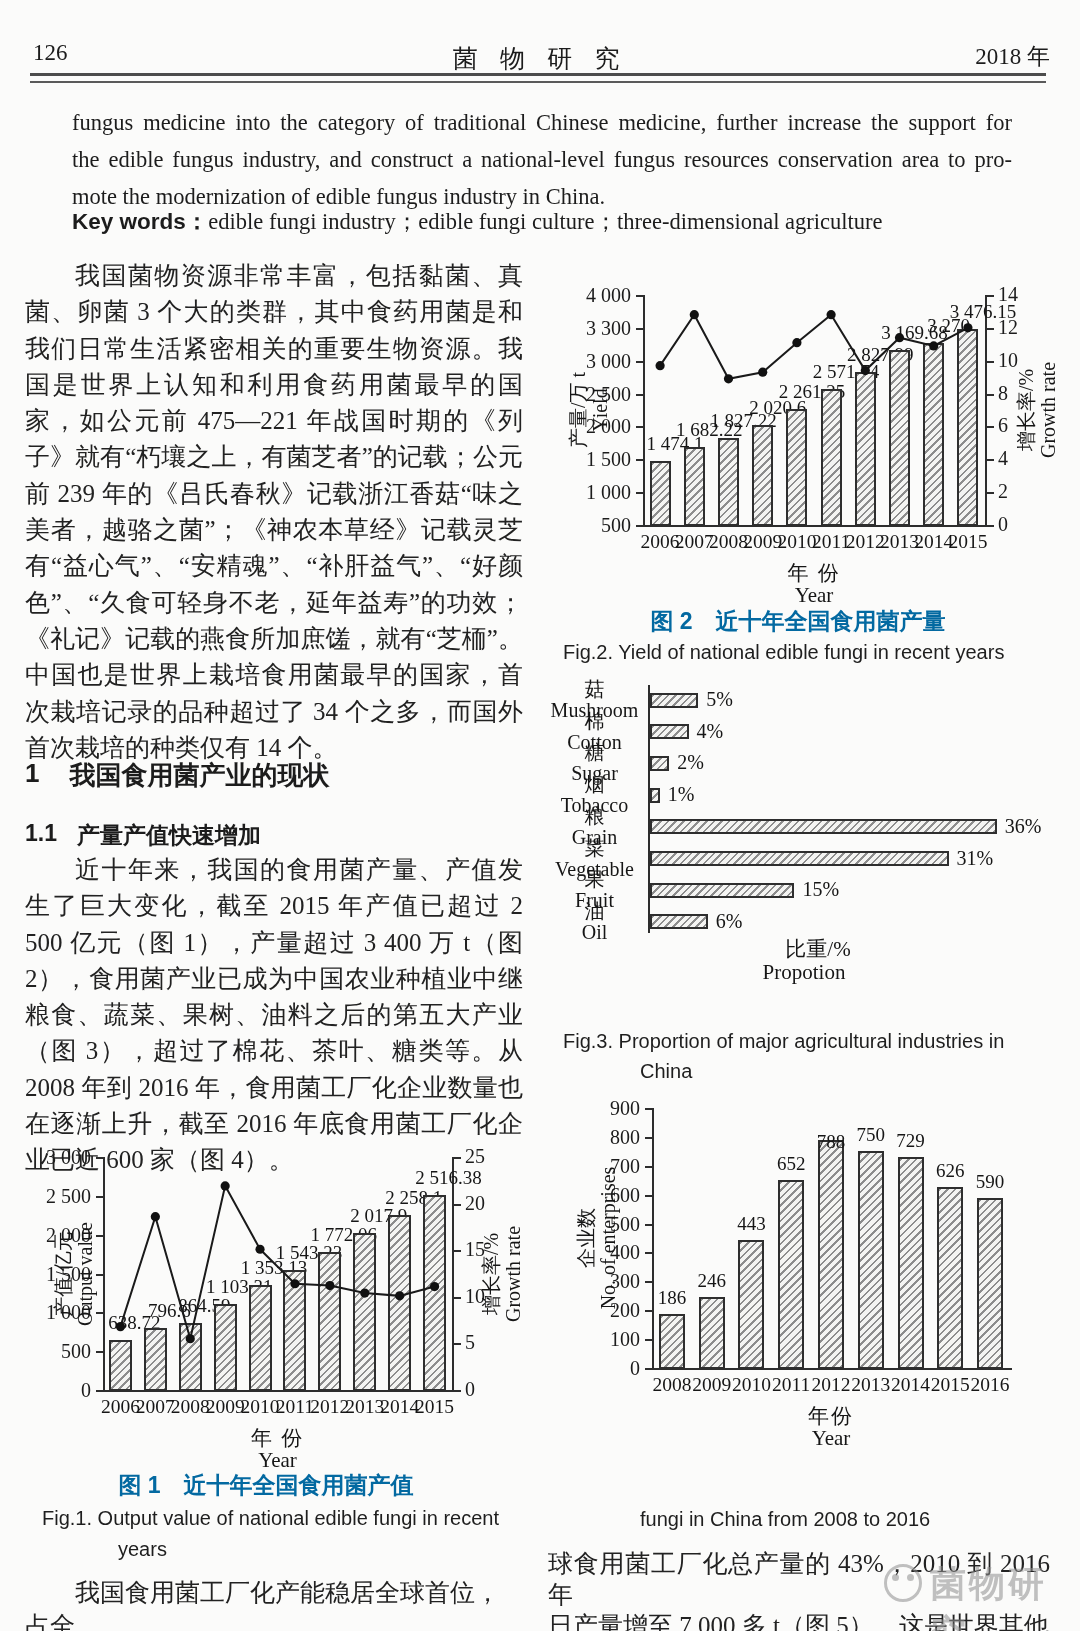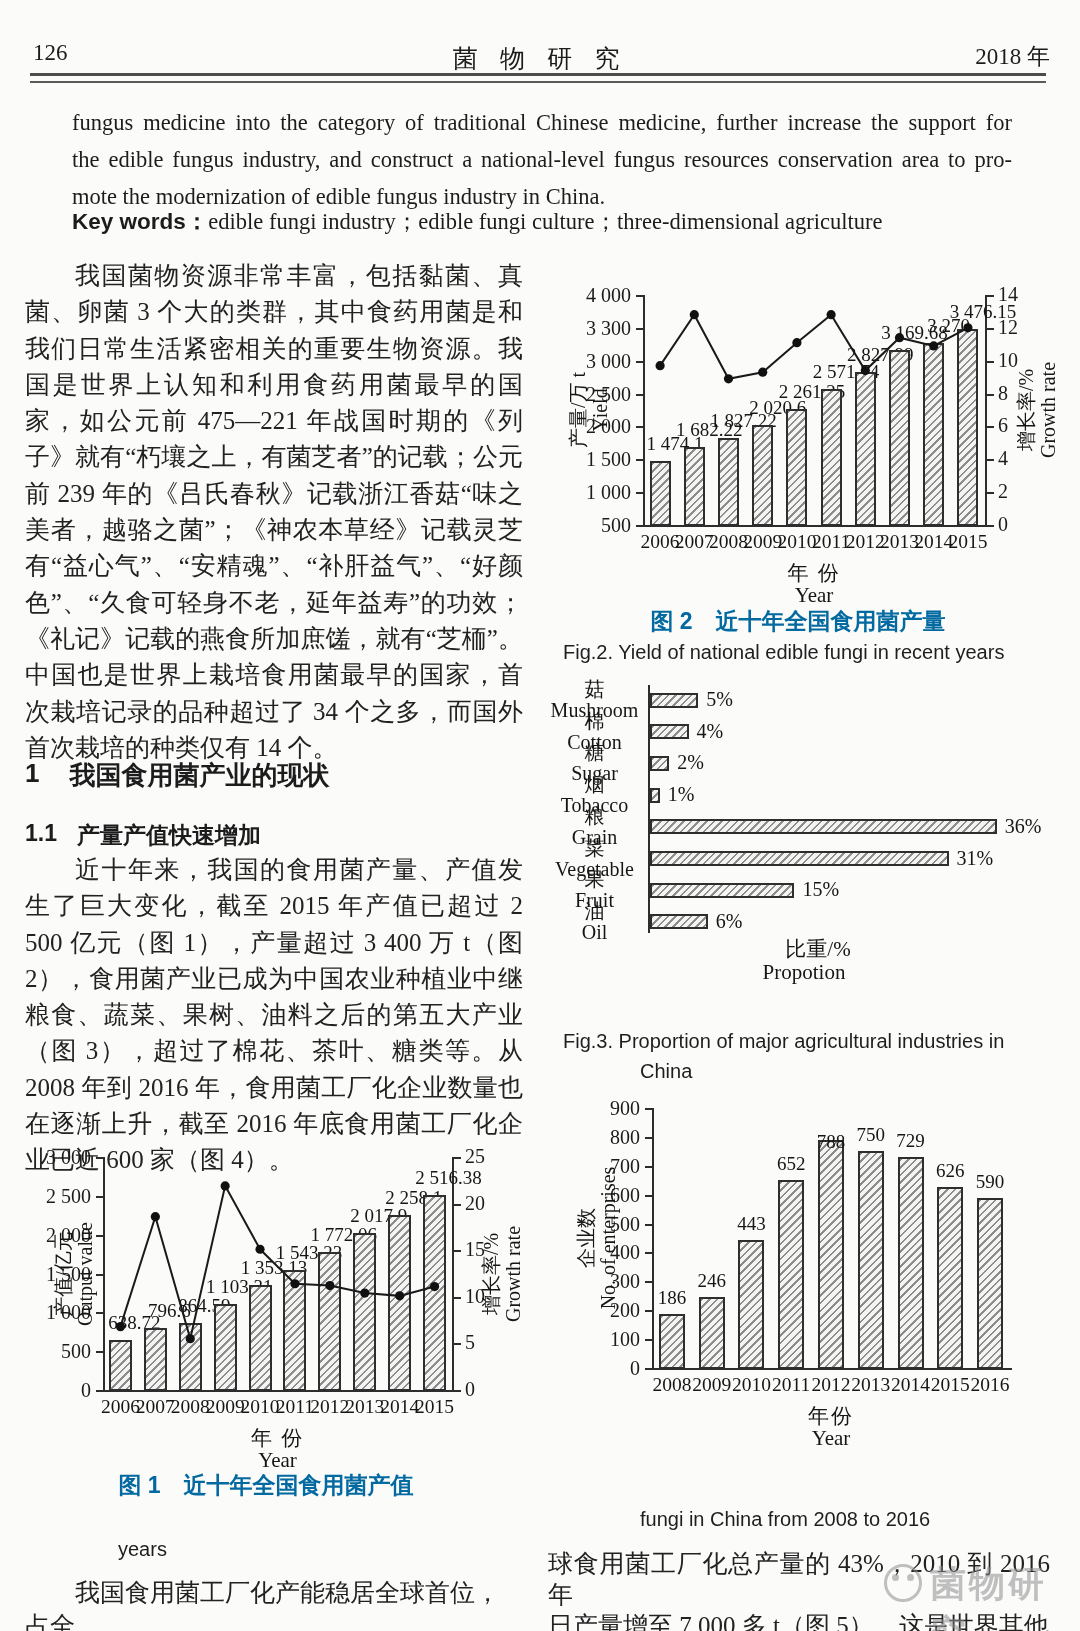--- a/index.html
+++ b/index.html
@@ -163,20 +163,21 @@
         <circle cx="195.14999999999998" cy="45.892000000000024" r="4.6" fill="#111"></circle>
         <circle cx="230.04999999999998" cy="109.268" r="4.6" fill="#111"></circle>
         <circle cx="264.95" cy="143.752" r="4.6" fill="#111"></circle>
         <circle cx="299.85" cy="145.616" r="4.6" fill="#111"></circle>
         <circle cx="334.75" cy="153.072" r="4.6" fill="#111"></circle>
         <circle cx="369.65" cy="155.868" r="4.6" fill="#111"></circle>
         <circle cx="404.55" cy="146.548" r="4.6" fill="#111"></circle>
       </svg>
     </div>
   <div class="cap-cn" style="left:30px;top:1470px;width:472px">图 1　近十年全国食用菌产值</div>
+  <div class="cap-en" style="left:42px;top:1507px">Fig.1. Output value of national edible fungi in recent</div>
   <div class="cap-en" style="left:118px;top:1538px">years</div>
   <div class="abs left-close serif">我国食用菌工厂化产能稳居全球首位，占全</div>
 
   <div id="fig2-chart" class="chartbox">
       <div class="axisline" style="left: 98px; top: 15px; width: 2px; height: 230px;"></div>
       <div class="axisline" style="left: 98px; top: 245px; width: 344px; height: 2px;"></div>
       <div class="axisline" style="left: 91px; top: 245px; width: 7px; height: 2px;"></div>
       <div class="tick-label serif" style="left: 18px; top: 234px; width: 68px; text-align: right;">500</div>
       <div class="axisline" style="left: 91px; top: 212.143px; width: 7px; height: 2px;"></div>
       <div class="tick-label serif" style="left: 18px; top: 201.143px; width: 68px; text-align: right;">1 000</div>

